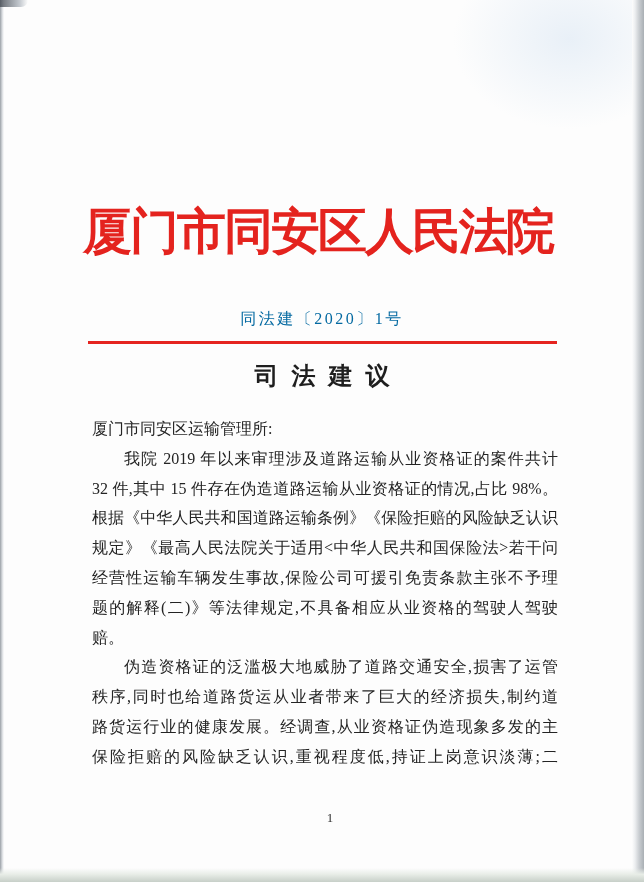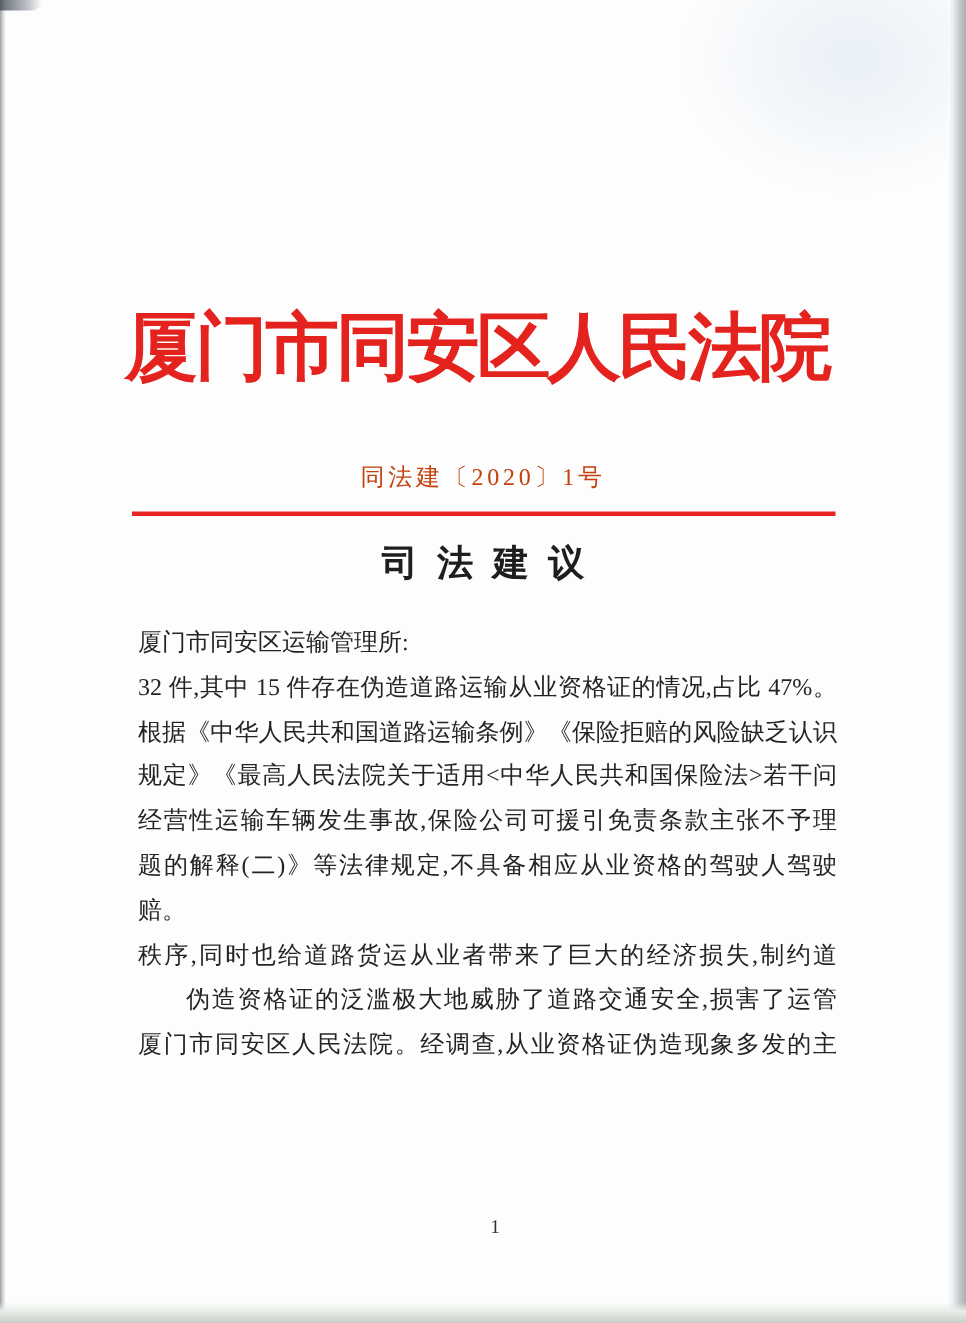--- a/index.html
+++ b/index.html
@@ -32,21 +32,21 @@
     font-size:49px;line-height:64px;
     font-weight:bold;
     letter-spacing:-2px;
     color:#e4231e;
   }
   .doc-number{
     position:absolute;top:308px;left:0;right:0;
     text-align:center;
     font-size:16px;line-height:22px;
     letter-spacing:2.5px;
-    color:#c2410c;
+    color:#0369a1;
   }
   .red-rule{
     position:absolute;top:341px;left:88px;width:469px;height:3px;
     background:#e52420;
   }
   .doc-title{
     position:absolute;top:361px;left:0;right:0;
     text-align:center;
     font-size:24px;line-height:30px;
     font-weight:bold;
@@ -89,26 +89,28 @@
   <div class="doc-number">同法建〔2020〕1号</div>
 
   <div class="red-rule"></div>
 
   <div class="doc-title">
     <span>司法建议</span>
   </div>
 
   <div class="body-text">
     <div class="ln left">厦门市同安区运输管理所:</div>
-    <div class="ln">32 件,其中 15 件存在伪造道路运输从业资格证的情况,占比 47%。</div>
+    <div class="ln indent">我院 2019 年以来审理涉及道路运输从业资格证的案件共计</div>
+    <div class="ln">32 件,其中 15 件存在伪造道路运输从业资格证的情况,占比 98%。</div>
     <div class="ln">根据《中华人民共和国道路运输条例》《保险拒赔的风险缺乏认识</div>
     <div class="ln">规定》《最高人民法院关于适用&lt;中华人民共和国保险法&gt;若干问</div>
     <div class="ln">经营性运输车辆发生事故,保险公司可援引免责条款主张不予理</div>
     <div class="ln">题的解释(二)》等法律规定,不具备相应从业资格的驾驶人驾驶</div>
     <div class="ln left">赔。</div>
+    <div class="ln indent">伪造资格证的泛滥极大地威胁了道路交通安全,损害了运管</div>
     <div class="ln">秩序,同时也给道路货运从业者带来了巨大的经济损失,制约道</div>
-    <div class="ln indent">伪造资格证的泛滥极大地威胁了道路交通安全,损害了运管</div>
-    <div class="ln">厦门市同安区人民法院。经调查,从业资格证伪造现象多发的主</div>
+    <div class="ln">路货运行业的健康发展。经调查,从业资格证伪造现象多发的主</div>
+    <div class="ln">保险拒赔的风险缺乏认识,重视程度低,持证上岗意识淡薄;二</div>
   </div>
 
   <div class="page-number">1</div>
 
 </div>
 
 </body></html>

